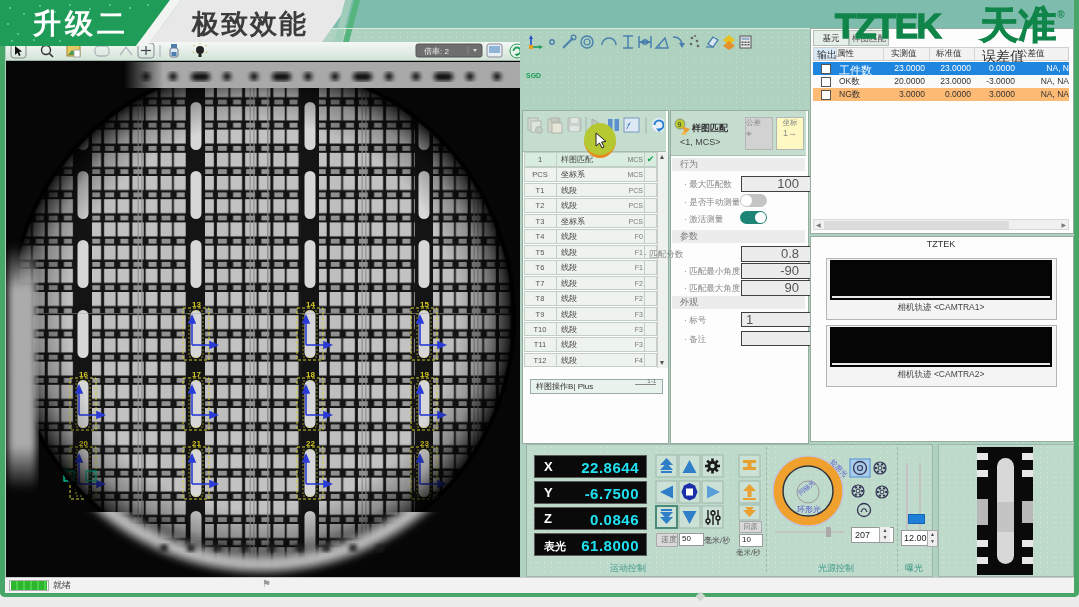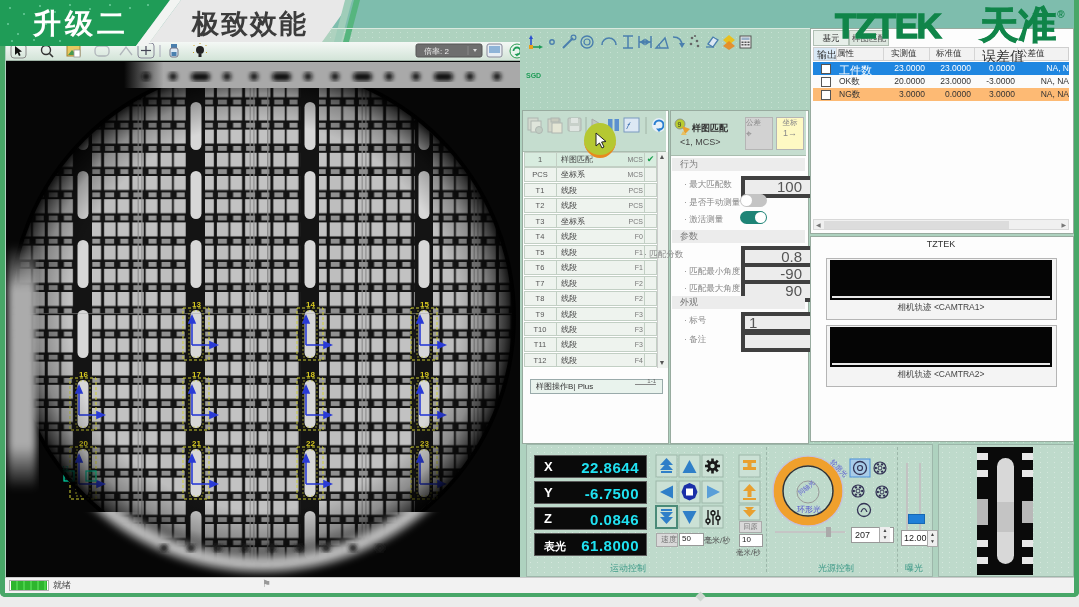--- a/index.html
+++ b/index.html
@@ -3,21 +3,21 @@
 <meta charset="utf-8">
 <style>
 html,body{margin:0;padding:0;width:1079px;height:607px;background:#ececec;font-family:"Liberation Sans",sans-serif;overflow:hidden}
 .ab{position:absolute}
 #frame{left:0;top:0;width:1069px;height:592px;border-left:5px solid #48a768;border-right:5px solid #48a768;border-bottom:5px solid #48a768;background:#aed2bf;border-radius:0 0 5px 5px;
 background-image:radial-gradient(rgba(255,255,255,.30) .7px,transparent 1px);background-size:7px 5px}
 .panel{background:#fdfdfd;border:1px solid #98ab9f}
 .teal{background:#c5ddcf}
 .sec{background:#ececec;color:#777;font-size:9px;line-height:13px;padding-left:8px}
 .lbl{font-size:8.5px;color:#888}
-.inp{background:#ececec;border:4px solid #404040;font-size:15px;color:#555;text-align:right;line-height:14px;padding-right:20px}
+.inp{background:#ececec;border:1px solid #404040;font-size:13px;color:#555;text-align:right;line-height:14px;padding-right:20px}
 .winp{background:#fff;border:1px solid #999;font-size:9px;color:#222}
 .ro{background:#0a0a0a;border:1px solid #5a5a5a}
 .ro .l{color:#fff;font-weight:bold;position:absolute;left:9px;top:3px;font-size:13px}
 .ro .v{color:#20e2f2;font-weight:bold;position:absolute;right:7px;top:3px;font-size:15px;letter-spacing:.5px}
 .seclbl{position:absolute;font-size:9px;color:#3e9a88;top:562px}
 </style>
 </head>
 <body>
 <div id="frame" class="ab"></div>
 

